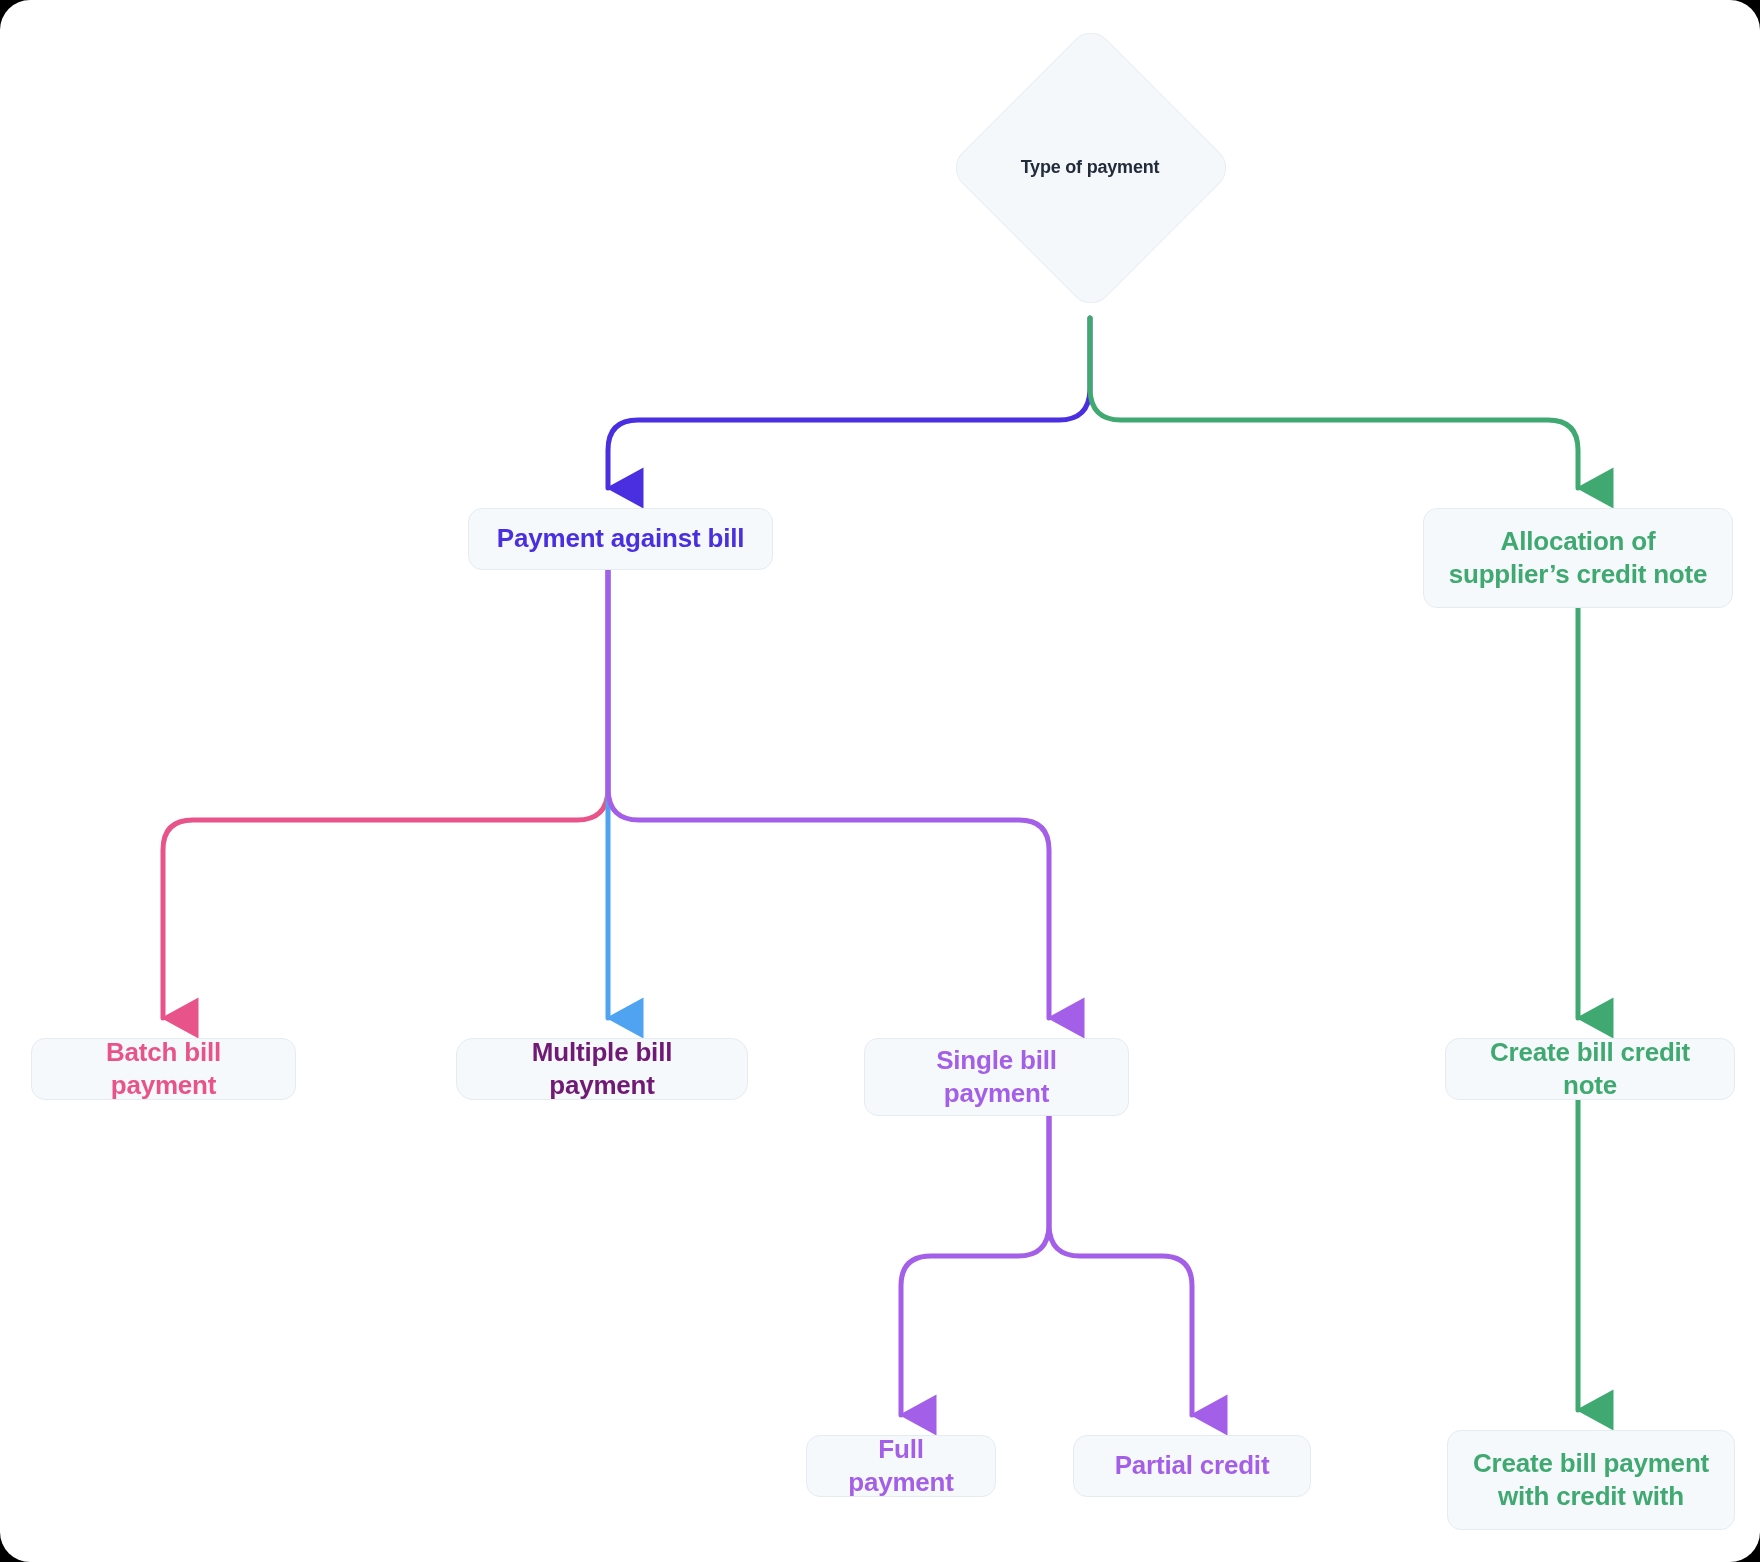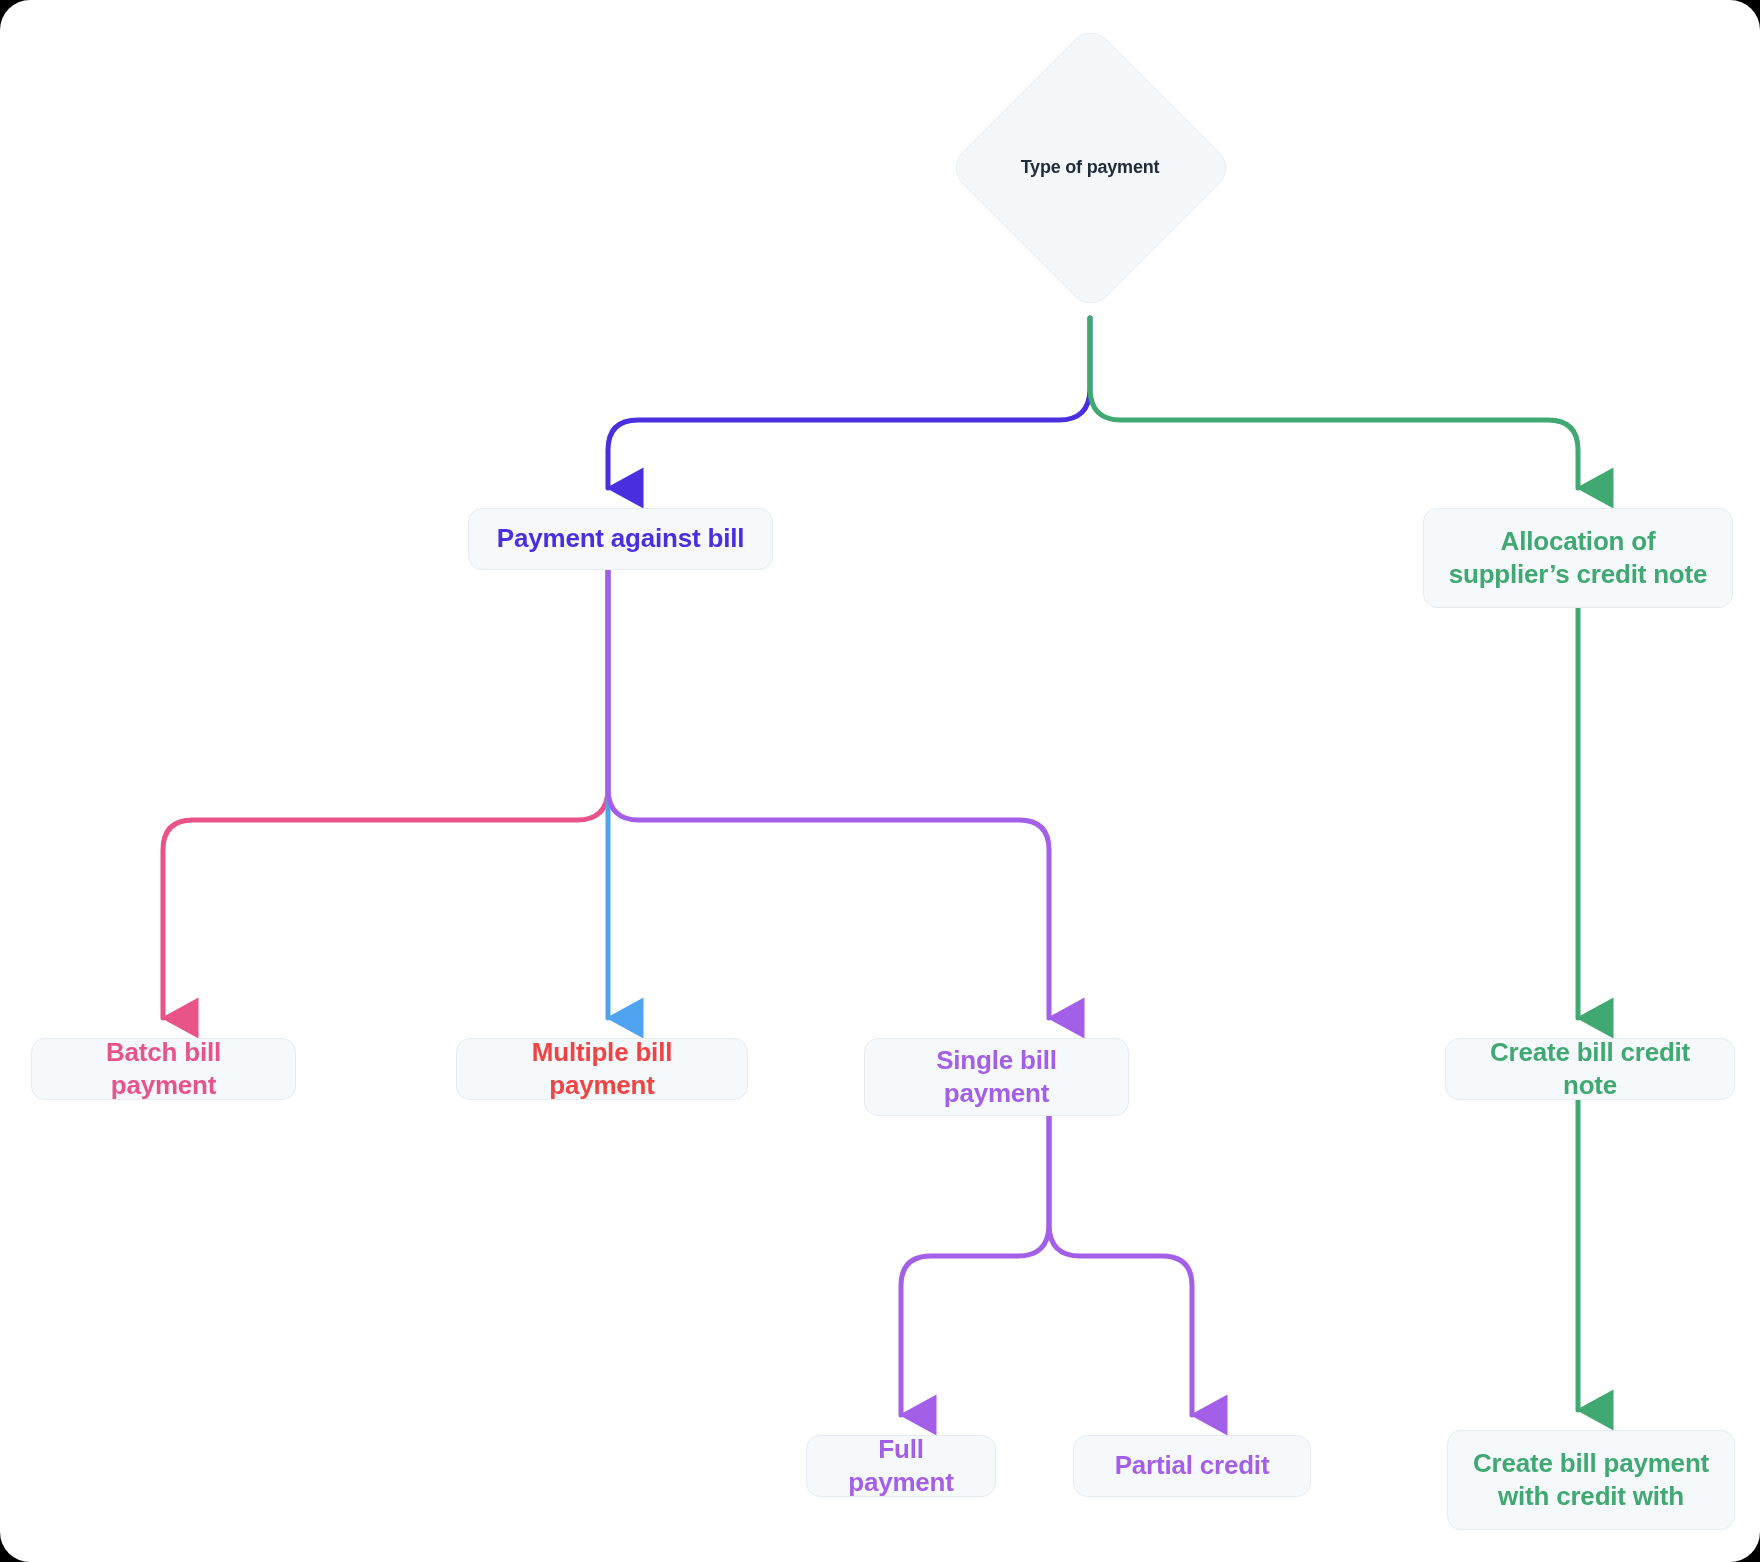--- a/index.html
+++ b/index.html
@@ -114,21 +114,21 @@
   </div>
 
   <div class="node-box" style="left:1423px; top:508px; width:310px; height:100px; color:#3fa971;">
     <span>Allocation of supplier’s credit note</span>
   </div>
 
   <div class="node-box" style="left:31px; top:1038px; width:265px; height:62px; color:#e8548a;">
     <span>Batch bill payment</span>
   </div>
 
-  <div class="node-box" style="left:456px; top:1038px; width:292px; height:62px; color:#ef4444;">
+  <div class="node-box" style="left:456px; top:1038px; width:292px; height:62px; color:#701a75;border-radius:17px;">
     <span>Multiple bill payment</span>
   </div>
 
   <div class="node-box" style="left:864px; top:1038px; width:265px; height:78px; color:#a45fe8;align-items:center;">
     <span>Single bill payment</span>
   </div>
 
   <div class="node-box" style="left:1445px; top:1038px; width:290px; height:62px; color:#3fa971;">
     <span>Create bill credit note</span>
   </div>

